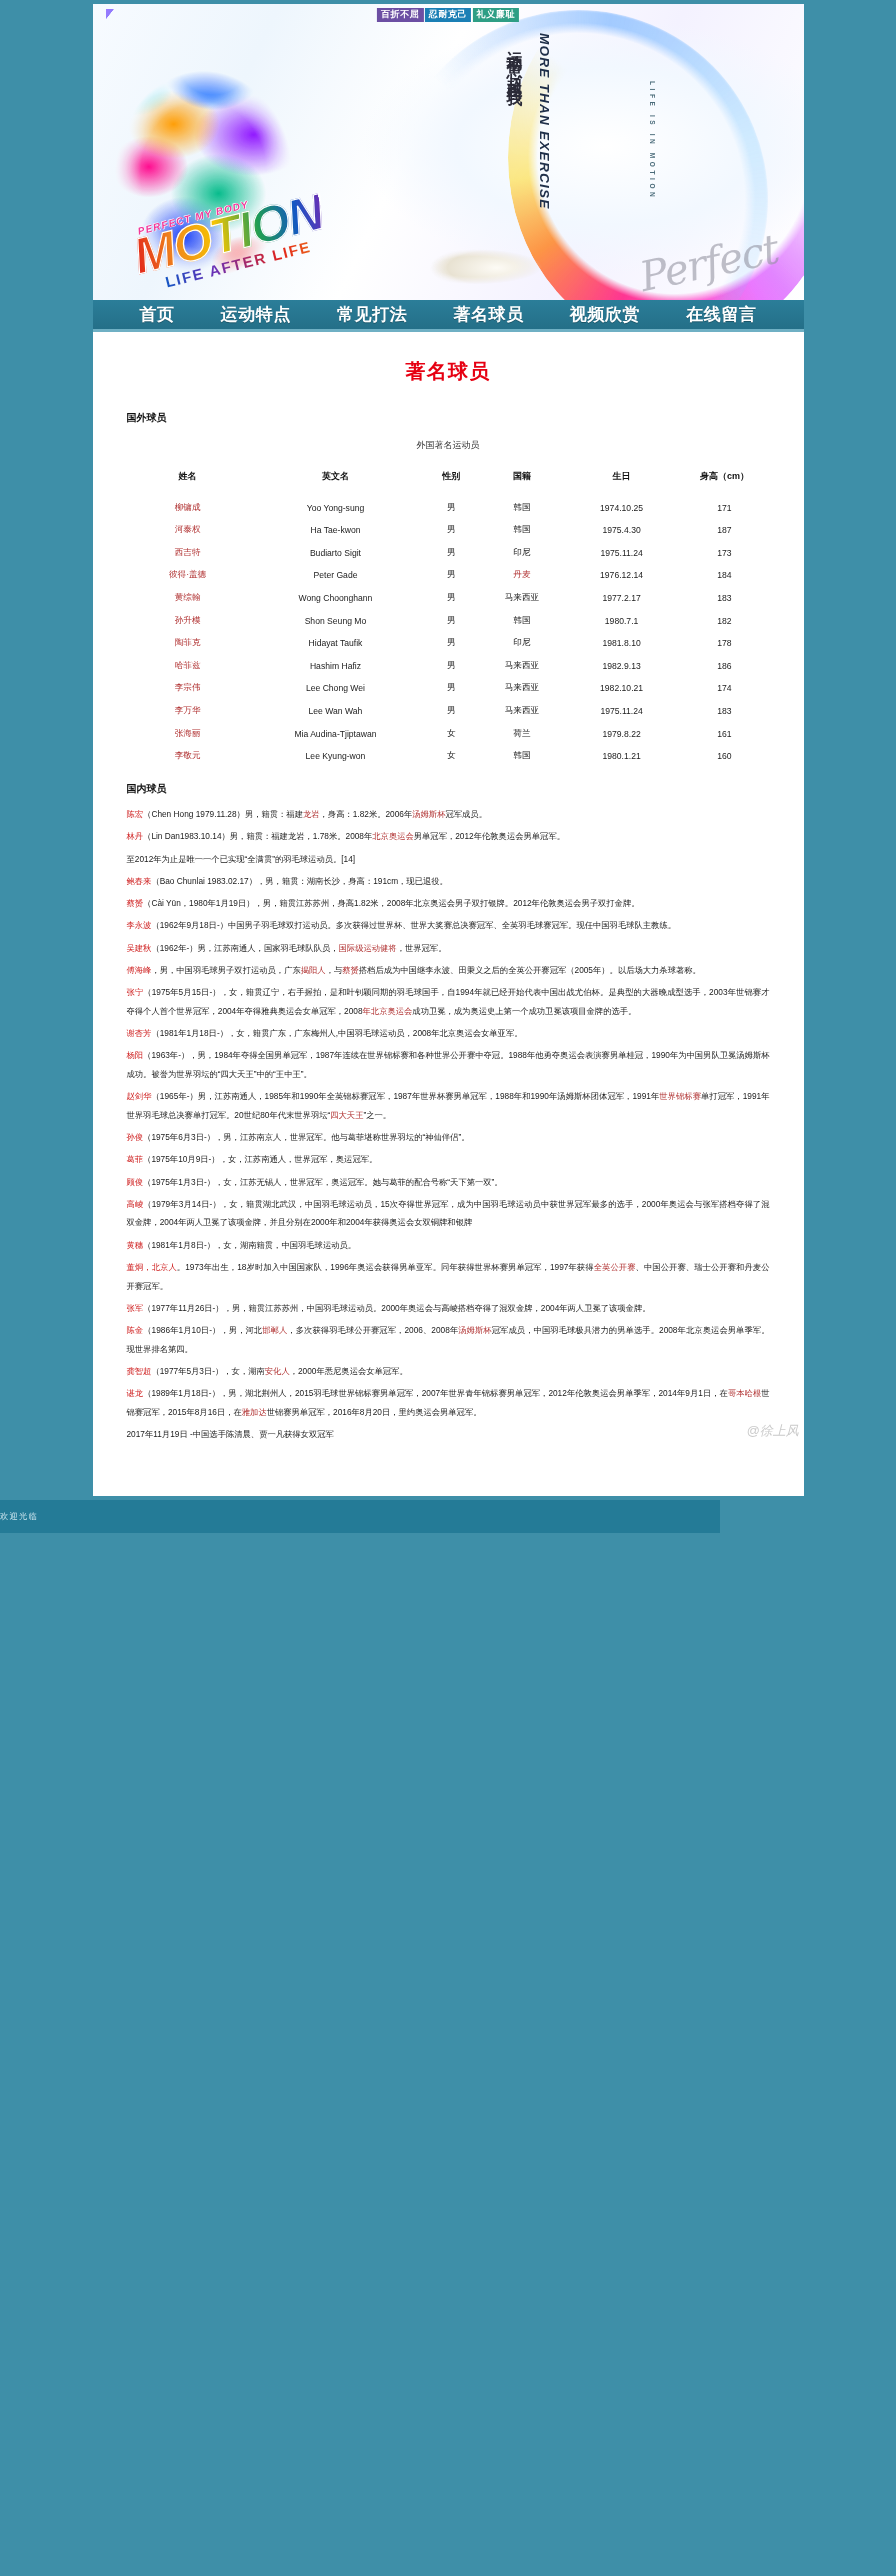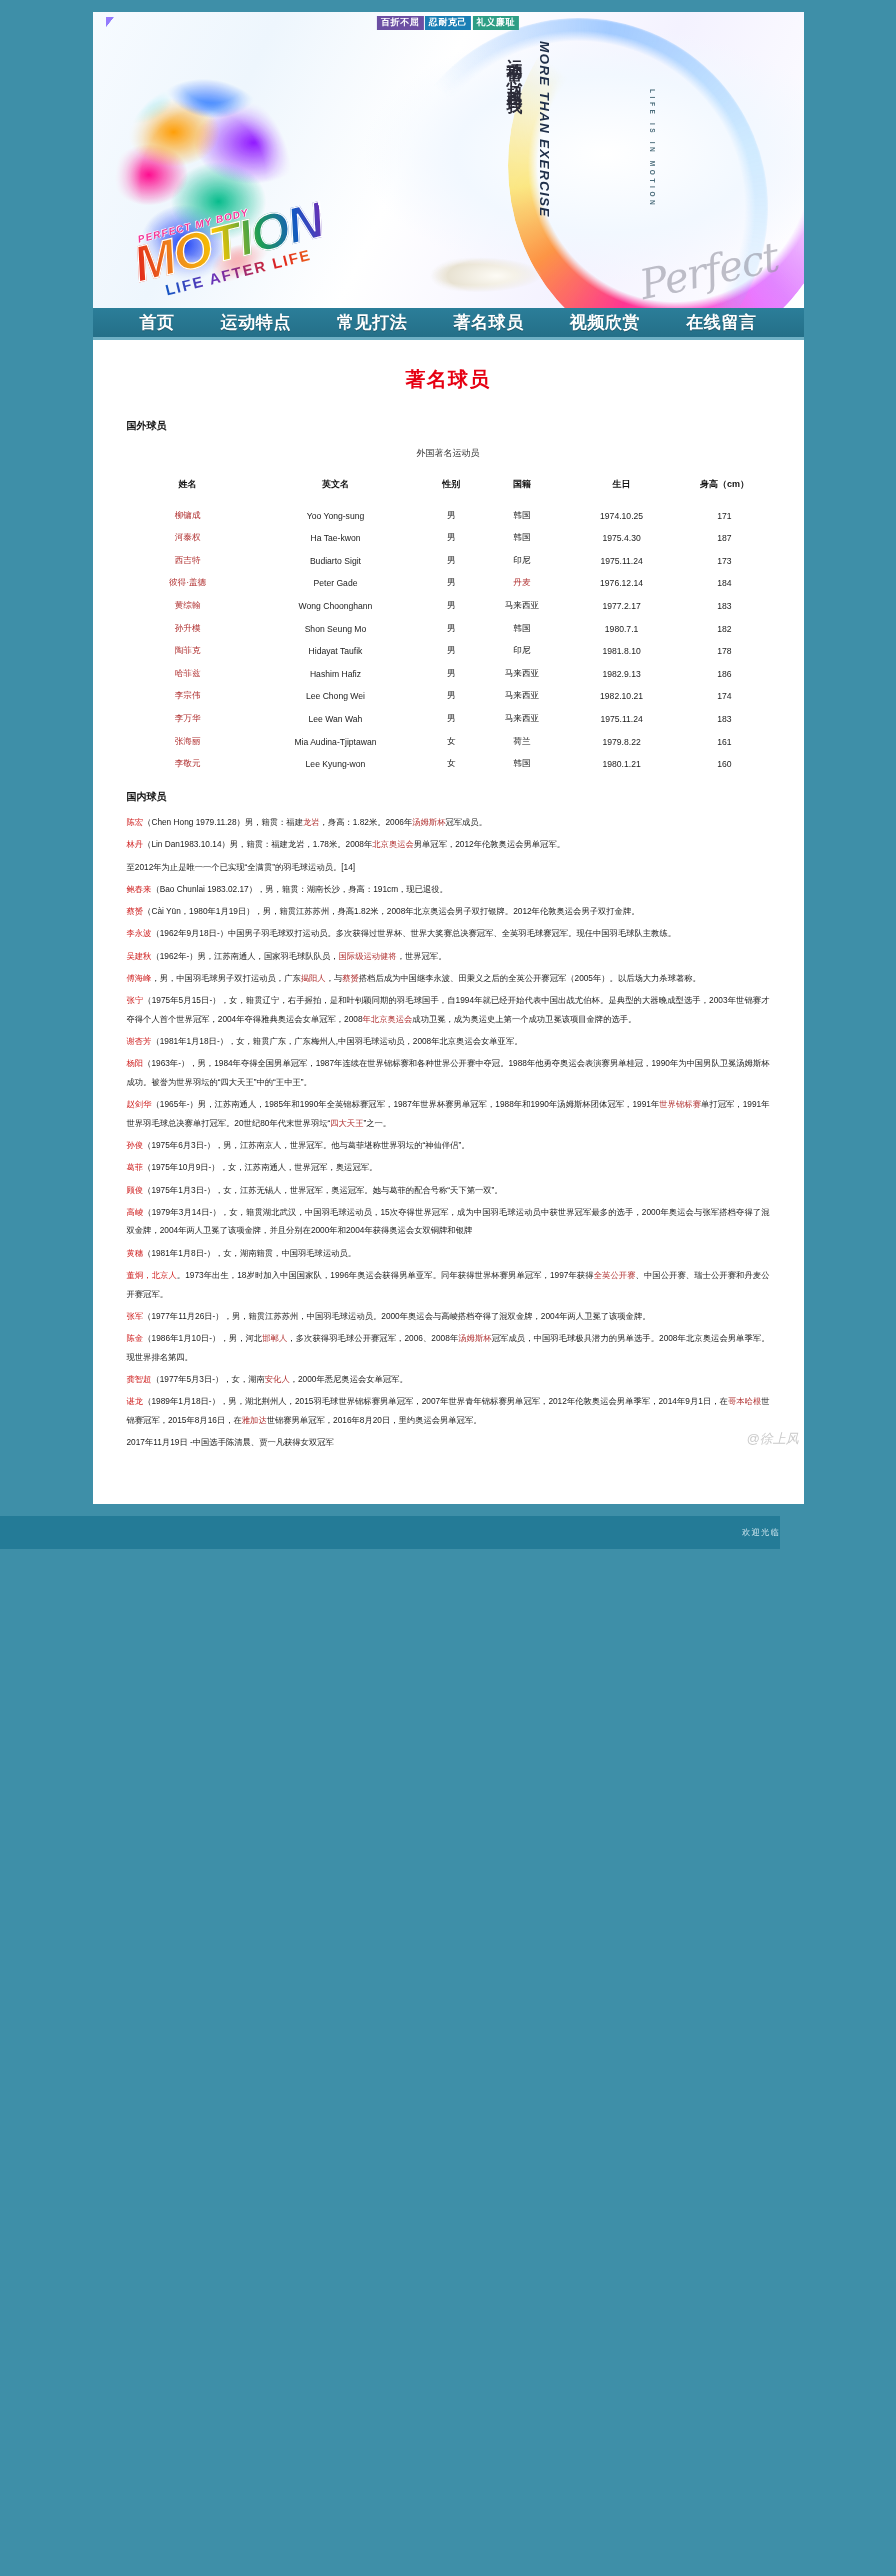--- a/index.html
+++ b/index.html
@@ -9,21 +9,21 @@
     background:#3e8fa8;
     font-family:"Liberation Sans","DejaVu Sans",sans-serif;
     -webkit-font-smoothing:antialiased;
   }
   .page{
     width:896px;
     position:relative;
   }
   .site{
     width:711px;
-    margin:12px auto;
+    margin:4px auto;
     background:#ffffff;
     position:relative;
   }
 
   
   .banner{
     position:relative;
     width:711px;
     height:296px;
     overflow:hidden;
@@ -264,22 +264,22 @@
     text-shadow:0 1.2px 6px rgba(0,0,0,.6);
   }
 
   .watermark{
     position:absolute;right:4.7px;bottom:56px;
     font-size:13px;color:#b9b9b9;opacity:.75;font-style:italic;
   }
 
   
   .footer{
-    width:780px;height:33px;background:#247b97;
-    display:flex;align-items:center;justify-content:flex-end;
+    width:720px;height:33px;background:#247b97;
+    display:flex;align-items:center;justify-content:flex-start;
   }
   .footer span{
     color:#cfe6ef;font-size:8.3px;letter-spacing:1.2px;
   }
   .spacer{height:27px;background:#ffffff;}
 </style>
 </head>
 <body>
 
 <div class="page">

